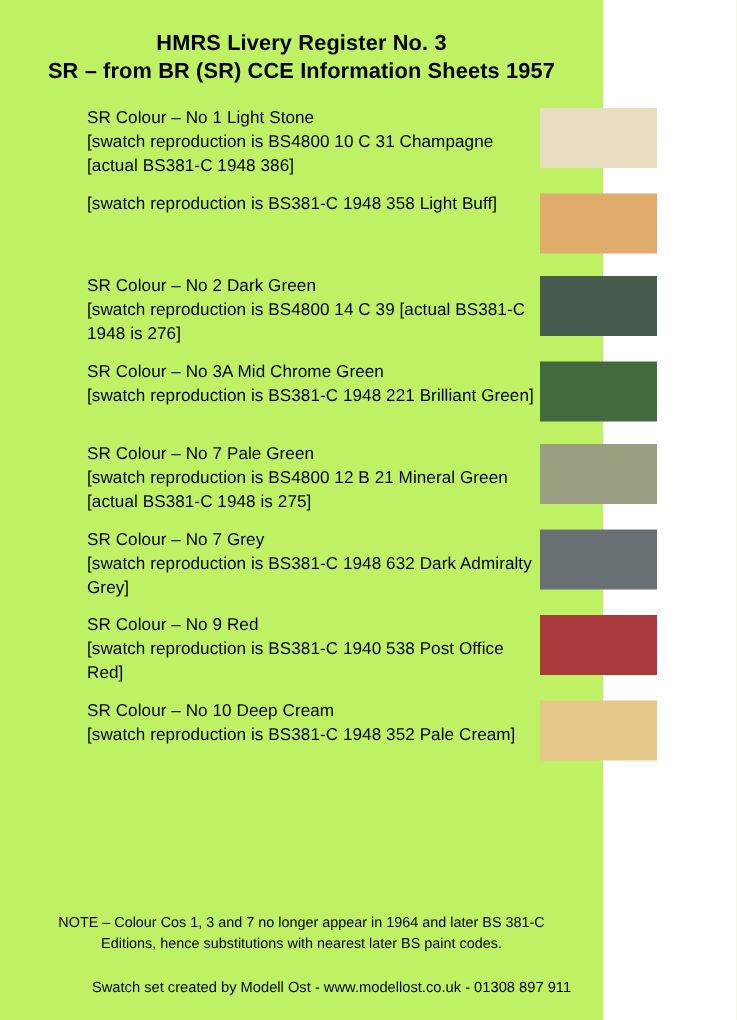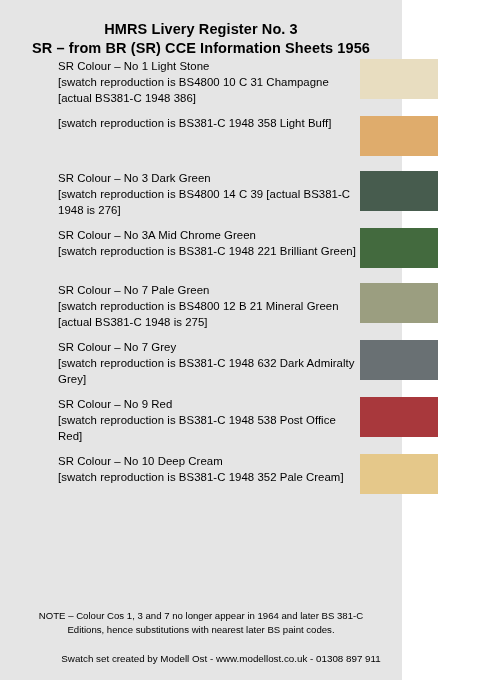--- a/index.html
+++ b/index.html
@@ -15,38 +15,39 @@
     overflow: hidden;
     position: relative;
   }
 
   .page {
     width: 402px;
     height: 680px;
     box-sizing: border-box;
     padding: 0;
     position: relative;
-    background: #e5e5e5;
+    background: #bef264;
   }
 
   
   .title-block {
     text-align: center;
     padding-top: 20px;
   }
   .title-line {
     font-size: 14.5px;
     font-weight: bold;
     line-height: 19px;
     letter-spacing: 0.1px;
     white-space: nowrap;
   }
 
   
   .swatch-list {
+    margin-top: 13px;
     padding-left: 58px;
     padding-right: 31px;
   }
 
   .swatch-row {
     display: flex;
     align-items: flex-start;
     justify-content: space-between;
     margin-bottom: 9px;
     min-height: 46px;
@@ -91,21 +92,21 @@
     margin-left: 40px;
   }
 </style>
 </head>
 <body>
 
 <div class="page">
 
   <div class="title-block">
     <div class="title-line">HMRS Livery Register No. 3</div>
-    <div class="title-line">SR – from BR (SR) CCE Information Sheets 1956</div>
+    <div class="title-line">SR – from BR (SR) CCE Information Sheets 1957</div>
   </div>
 
   <div class="swatch-list">
 
     <div class="swatch-row">
       <div class="swatch-text">
         <div class="entry-name">SR Colour – No 1 Light Stone</div>
         <div class="entry-detail">[swatch reproduction is BS4800 10 C 31 Champagne [actual BS381-C 1948 386]</div>
       </div>
       <div class="swatch-chip" style="background-color: rgb(232, 221, 192);"></div>
@@ -113,21 +114,21 @@
 
     <div class="swatch-row">
       <div class="swatch-text">
         <div class="entry-detail">[swatch reproduction is BS381-C 1948 358 Light Buff]</div>
       </div>
       <div class="swatch-chip" style="background-color: rgb(223, 172, 108);"></div>
     </div>
 
     <div class="swatch-row">
       <div class="swatch-text">
-        <div class="entry-name">SR Colour – No 3 Dark Green</div>
+        <div class="entry-name">SR Colour – No 2 Dark Green</div>
         <div class="entry-detail">[swatch reproduction is BS4800 14 C 39 [actual BS381-C 1948 is 276]</div>
       </div>
       <div class="swatch-chip" style="background-color: rgb(71, 92, 78);"></div>
     </div>
 
     <div class="swatch-row">
       <div class="swatch-text">
         <div class="entry-name">SR Colour – No 3A Mid Chrome Green</div>
         <div class="entry-detail">[swatch reproduction is BS381-C 1948 221 Brilliant Green]</div>
       </div>
@@ -147,21 +148,21 @@
       <div class="swatch-text">
         <div class="entry-name">SR Colour – No 7 Grey</div>
         <div class="entry-detail">[swatch reproduction is BS381-C 1948 632 Dark Admiralty Grey]</div>
       </div>
       <div class="swatch-chip" style="background-color: rgb(105, 112, 115);"></div>
     </div>
 
     <div class="swatch-row">
       <div class="swatch-text">
         <div class="entry-name">SR Colour – No 9 Red</div>
-        <div class="entry-detail">[swatch reproduction is BS381-C 1948 538 Post Office Red]</div>
+        <div class="entry-detail">[swatch reproduction is BS381-C 1940 538 Post Office Red]</div>
       </div>
       <div class="swatch-chip" style="background-color: rgb(168, 56, 60);"></div>
     </div>
 
     <div class="swatch-row">
       <div class="swatch-text">
         <div class="entry-name">SR Colour – No 10 Deep Cream</div>
         <div class="entry-detail">[swatch reproduction is BS381-C 1948 352 Pale Cream]</div>
       </div>
       <div class="swatch-chip" style="background-color: rgb(229, 200, 138);"></div>

